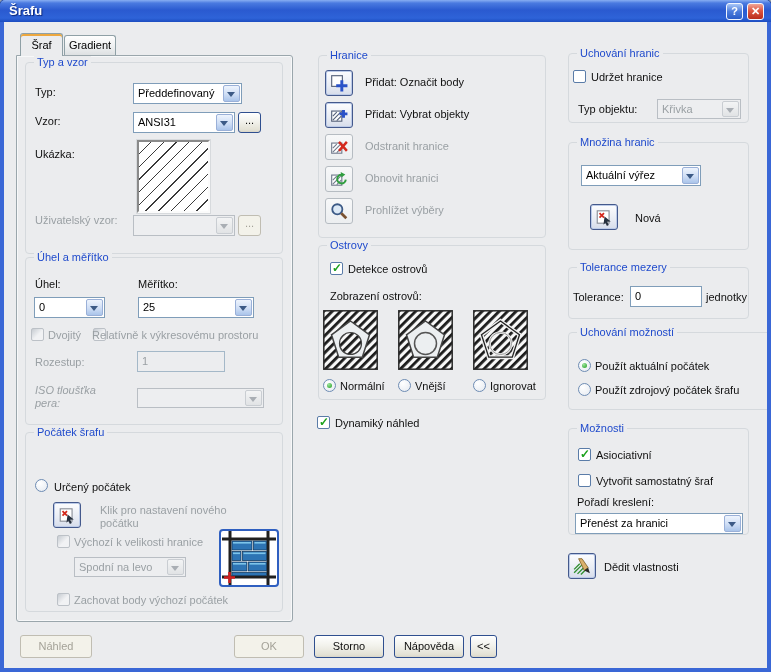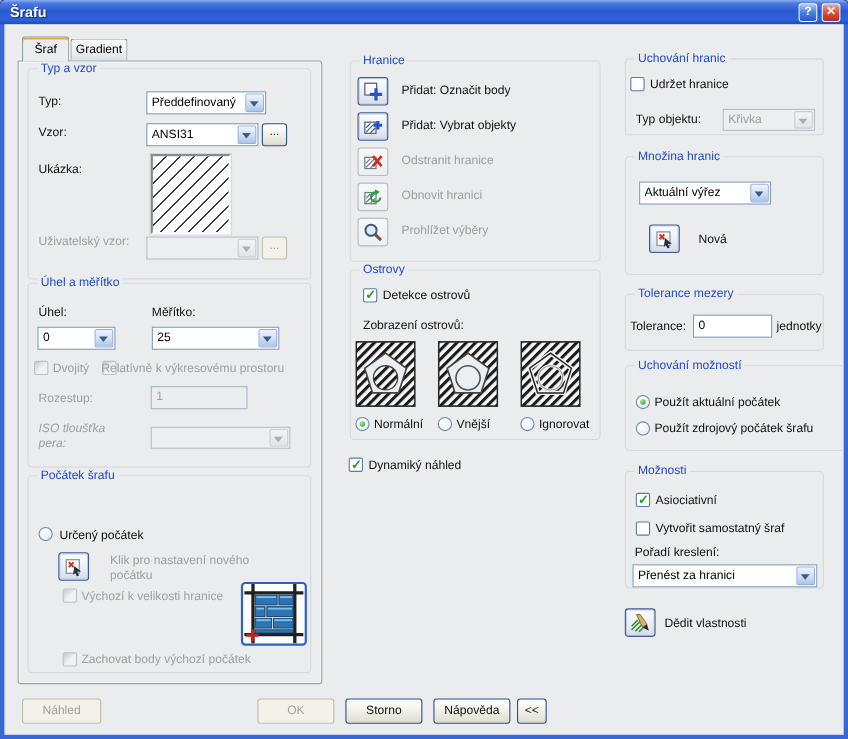--- a/index.html
+++ b/index.html
@@ -141,20 +141,24 @@
     <div class="ibtn" style="left:49px;top:480px;">
       <svg width="18" height="18" viewBox="0 0 16 16">
         <rect x="2" y="2.5" width="10.5" height="11" fill="#fff" stroke="#8a8f98"></rect>
         <path d="M4 4.5 L8 8.5 M8 4.5 L4 8.5" stroke="#d42a1e" stroke-width="1.6" fill="none"></path>
         <polygon points="8.5,7.5 14,12 10.8,12.3 12.3,15.2 10.6,16 9.2,13 7.5,14.8" fill="#26303e"></polygon>
       </svg>
     </div>
     <span class="lbl dis wrap" style="left:96px;top:482px;width:162px;">Klik pro nastavení nového počátku</span>
     <span class="cb dcb2" style="left:53px;top:513px;"></span>
     <span class="lbl dis" style="left:70px;top:514px;">Výchozí k velikosti hranice</span>
+    <div class="combo dcb" style="left:70px;top:535px;width:112px;height:20px;">
+      <span class="ct">Spodní na levo</span>
+      <span class="cbn"></span>
+    </div>
     <div class="brick">
       <svg width="54" height="54" viewBox="0 0 54 54">
         <path d="M8 0V54 M46 0V54 M0 8H54 M0 46H54" stroke="#202020" stroke-width="3" fill="none"></path>
         <g fill="#2d74b4" stroke="#123c63" stroke-width="0.8">
           <rect x="10" y="10" width="20" height="9"></rect>
             <rect x="31.5" y="10" width="13" height="9"></rect>
           <rect x="10" y="20.5" width="9" height="9"></rect>
             <rect x="20.5" y="20.5" width="24" height="9"></rect>
           <rect x="10" y="31" width="15" height="9"></rect>
             <rect x="26.5" y="31" width="18" height="9"></rect>

